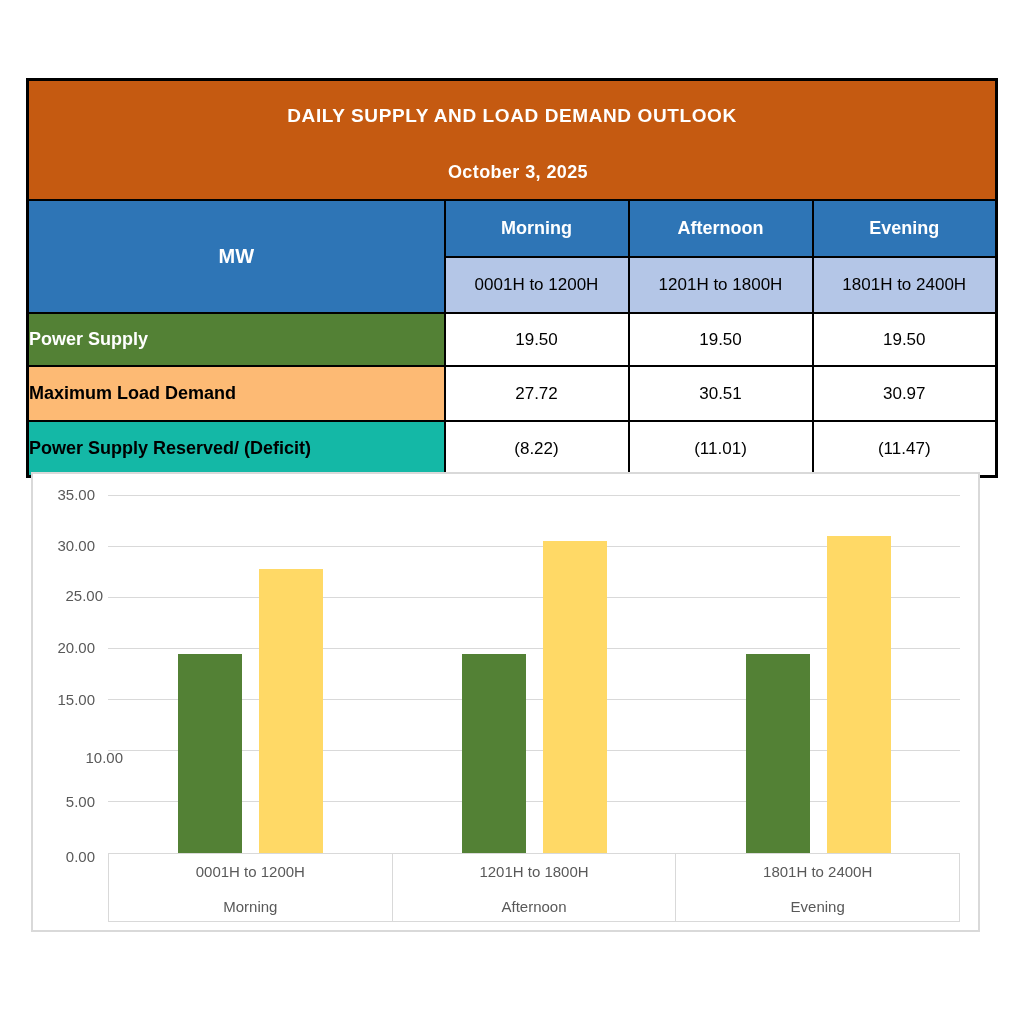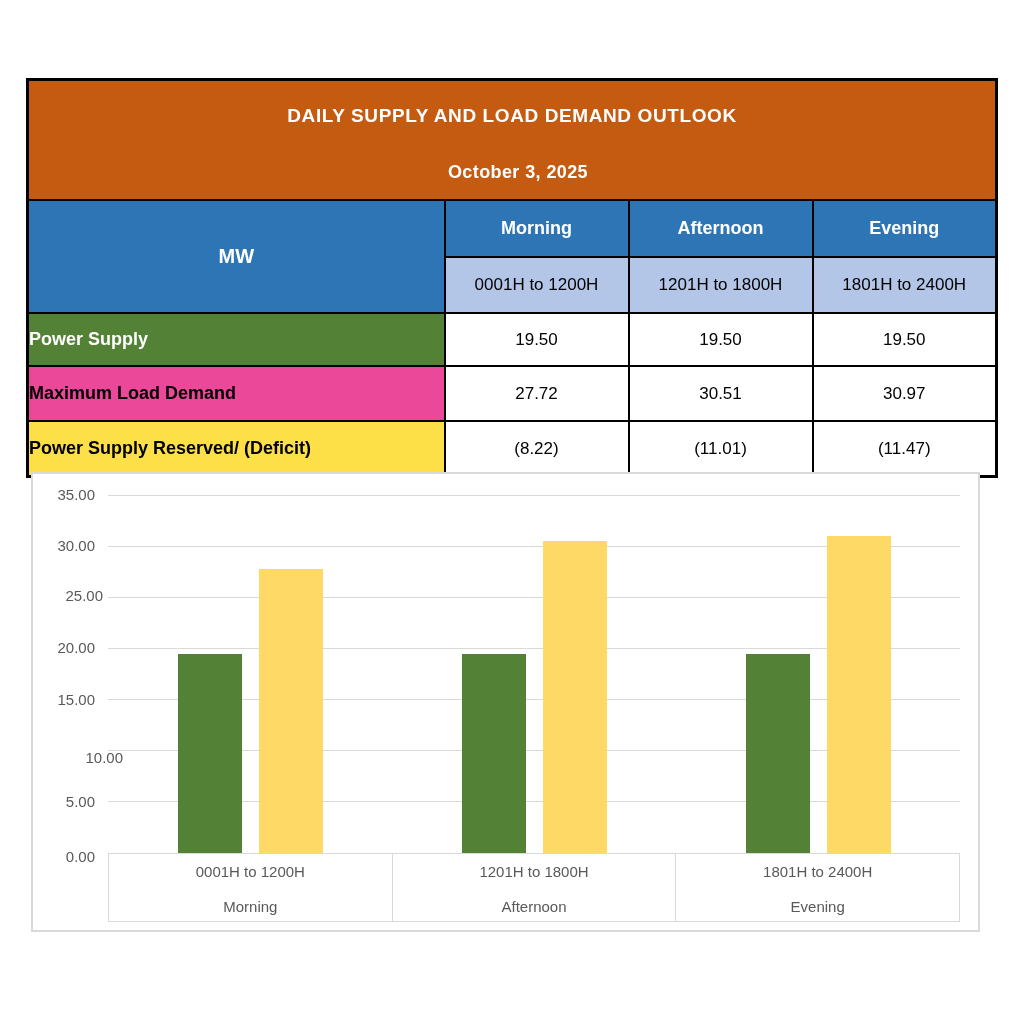--- a/index.html
+++ b/index.html
@@ -86,22 +86,22 @@
   tr.data-row-1 td { height: 51px; }
   tr.data-row-2 td { height: 53px; }
   tr.data-row-3 td { height: 53px; }
   td.row-label {
     font-weight: 700;
     font-size: 18px;
     padding-left: 5px;
     vertical-align: middle;
   }
   td.row-label.green { background: #538135; color: #ffffff; }
-  td.row-label.yellow { background: #ec4899; color: #000000; }
-  td.row-label.plain { background: #fde047; color: #000000; }
+  td.row-label.yellow { background: #fdba74; color: #000000; }
+  td.row-label.plain { background: #14b8a6; color: #000000; }
   td.val-cell {
     background: #ffffff;
     color: #000000;
     font-size: 17px;
     text-align: center;
     vertical-align: middle;
   }
 
   
   #chart {

